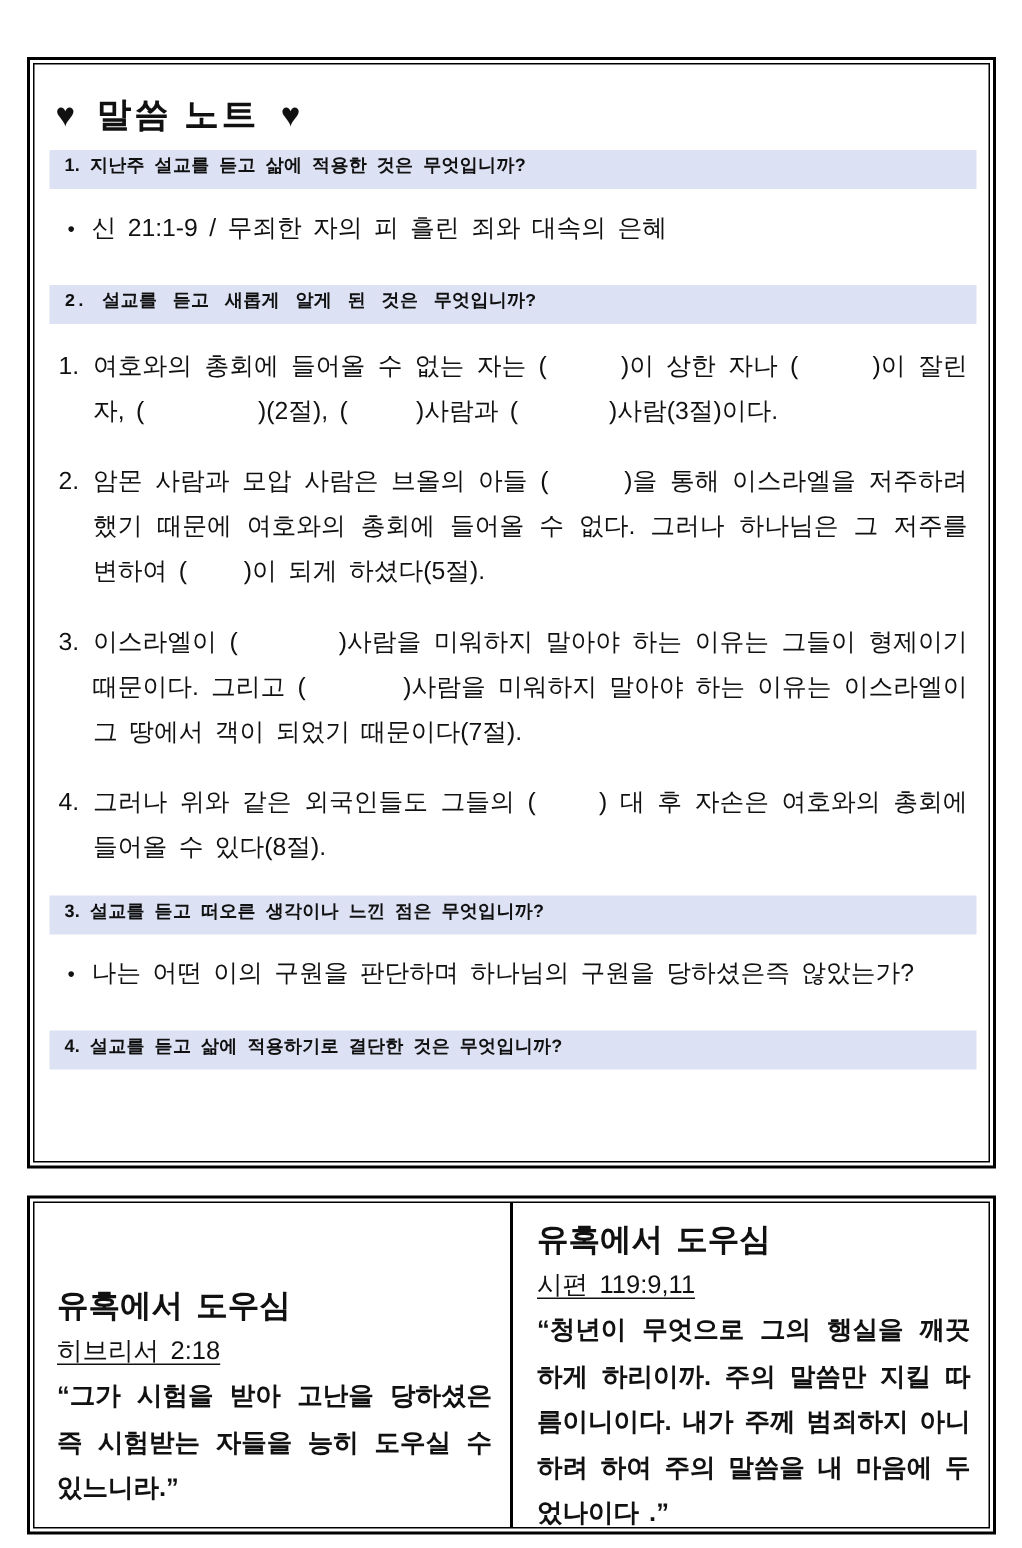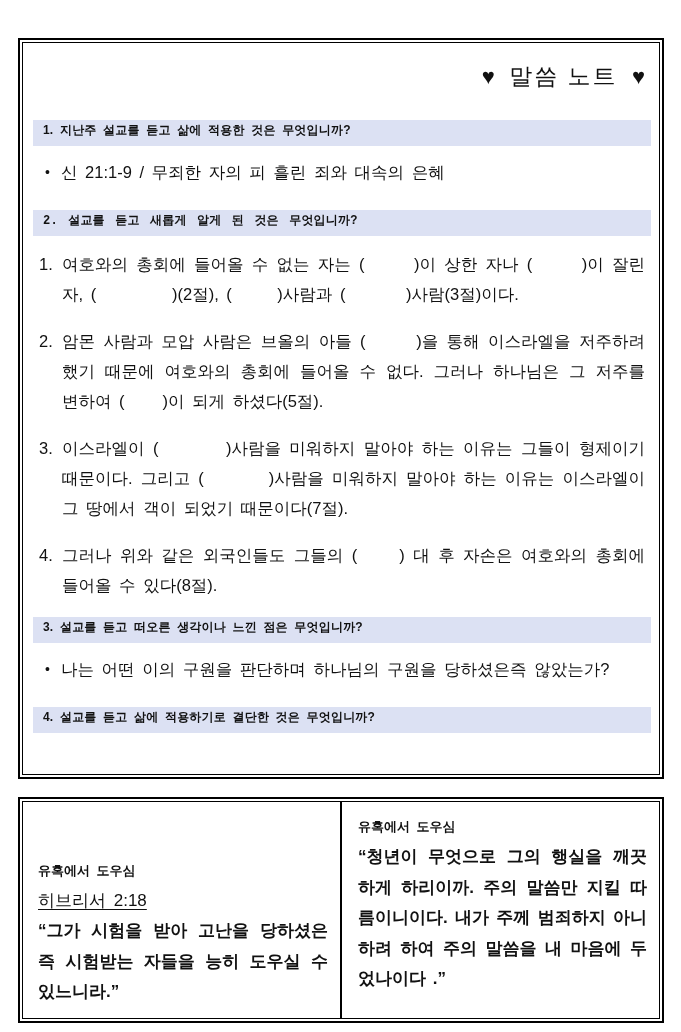--- a/index.html
+++ b/index.html
@@ -24,25 +24,25 @@
     overflow: hidden;
     background: #fff;
   }
 
   .note-box { left: 18px; top: 38px; width: 646px; height: 741px; }
   .verse-box { left: 18px; top: 797px; width: 646px; height: 226px; }
 
   .note-content { padding: 18px 8px 0 8px; }
 
   .note-title {
-    text-align: right;
-    font-weight: normal;
+    text-align: left;
+    font-weight: bold;
     font-size: 23px;
     letter-spacing: 2px;
-    margin-bottom: 28px;
+    margin-bottom: 8px;
     white-space: nowrap;
   }
   .note-title .heart { font-size: 22px; letter-spacing: 0; padding: 0 6px; }
 
   .band {
     padding: 2px 4px 7px 10px;
     font-weight: bold;
     font-size: 12px;
     margin: 0 0 13px 2px;
     letter-spacing: 0.2px;
@@ -84,21 +84,21 @@
     padding: 54px 12px 0 15px;
   }
   .vdivider {
     width: 2px; flex: 0 0 2px;
     background: #000; height: 100%;
   }
   .verse-cell.right {
     flex: 1;
     padding: 10px 12px 0 16px;
   }
-  .v-title { font-weight: bold; font-size: 13px; line-height: 30px; word-spacing: 3px; }
+  .v-title { font-weight: bold; font-size: 21px; line-height: 30px; word-spacing: 3px; }
   .v-ref {
     font-size: 17px; line-height: 30px;
     text-decoration: underline;
     text-underline-offset: 3px;
     word-spacing: 3px;
   }
   .v-quote {
     font-size: 17px; line-height: 30.5px;
     text-align: justify;
     word-break: break-all;
@@ -164,19 +164,20 @@
       <div class="verse-cell left">
         <div class="v-title">유혹에서 도우심</div>
         <div class="v-ref">히브리서 2:18</div>
         <div class="v-quote">“그가 시험을 받아 고난을 당하셨은즉 시험받는 자들을 능히 도우실 수 있느니라.”</div>
       </div>
 
       <div class="vdivider"></div>
 
       <div class="verse-cell right">
         <div class="v-title">유혹에서 도우심</div>
+        <div class="v-ref">시편 119:9,11</div>
         <div class="v-quote">“청년이 무엇으로 그의 행실을 깨끗하게 하리이까. 주의 말씀만 지킬 따름이니이다. 내가 주께 범죄하지 아니하려 하여 주의 말씀을 내 마음에 두었나이다 .”</div>
       </div>
 
     </div>
   </div>
 
 </div>
 
 </body></html>

